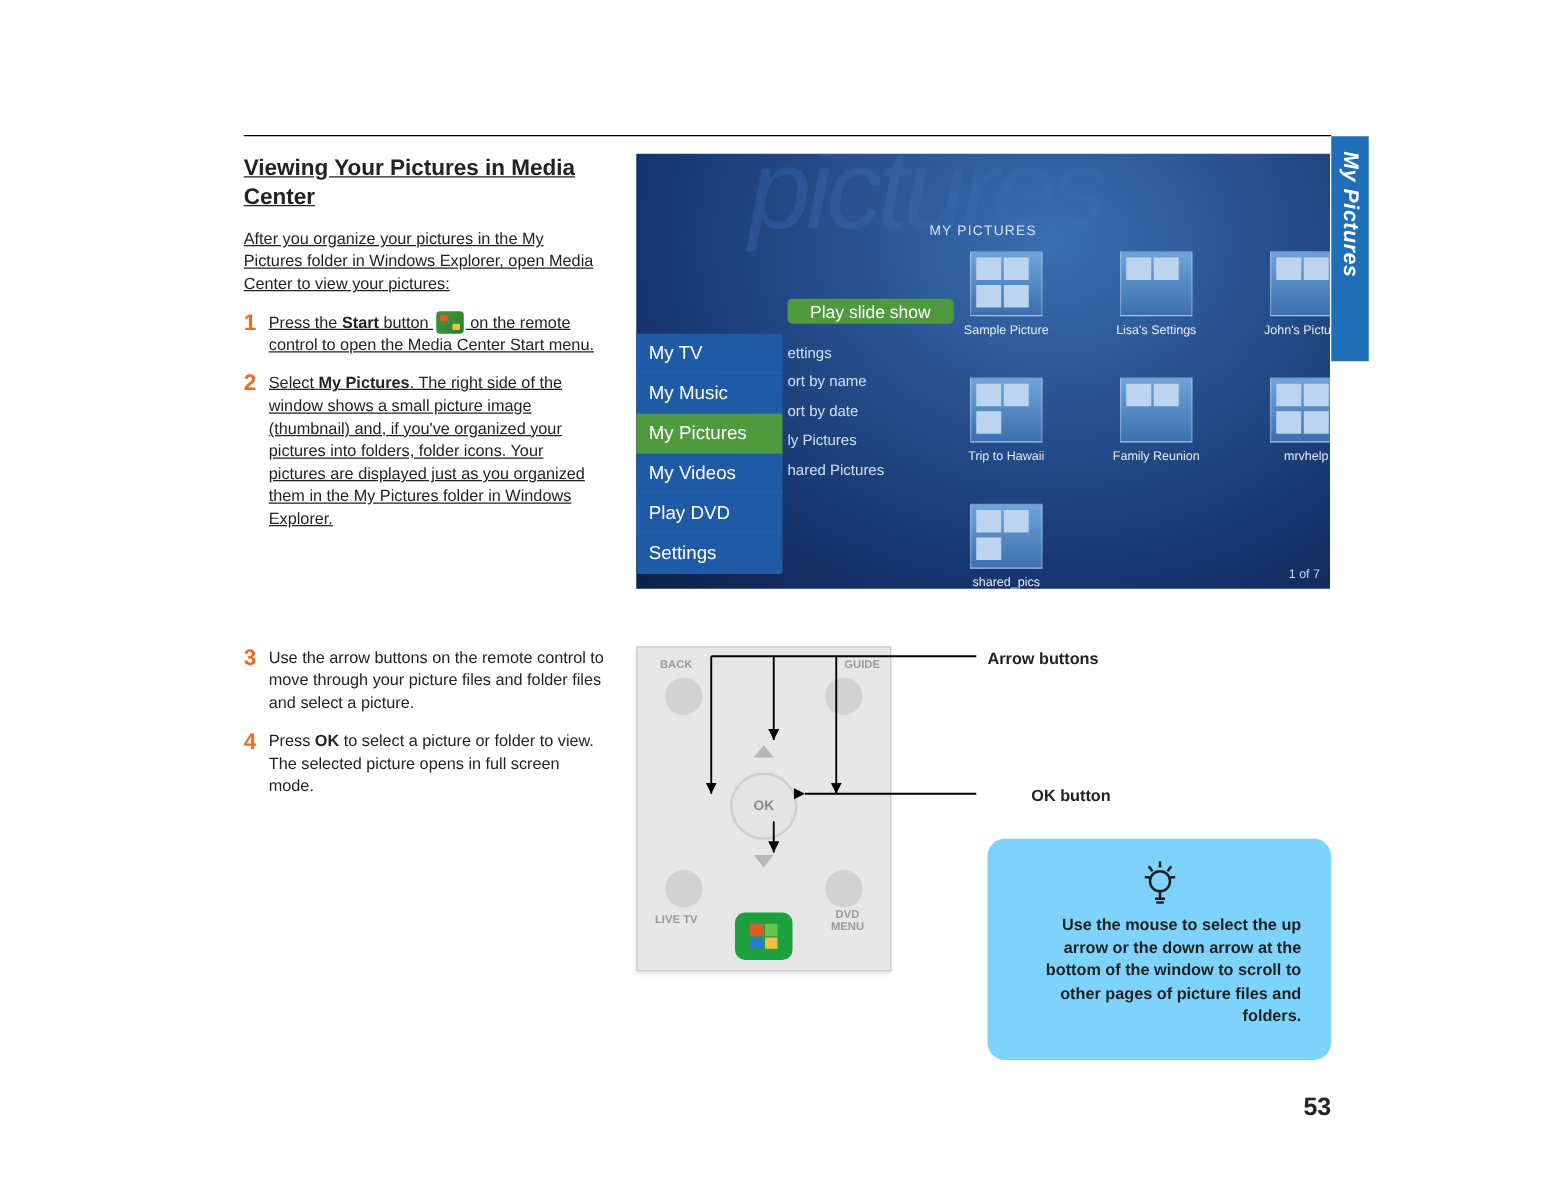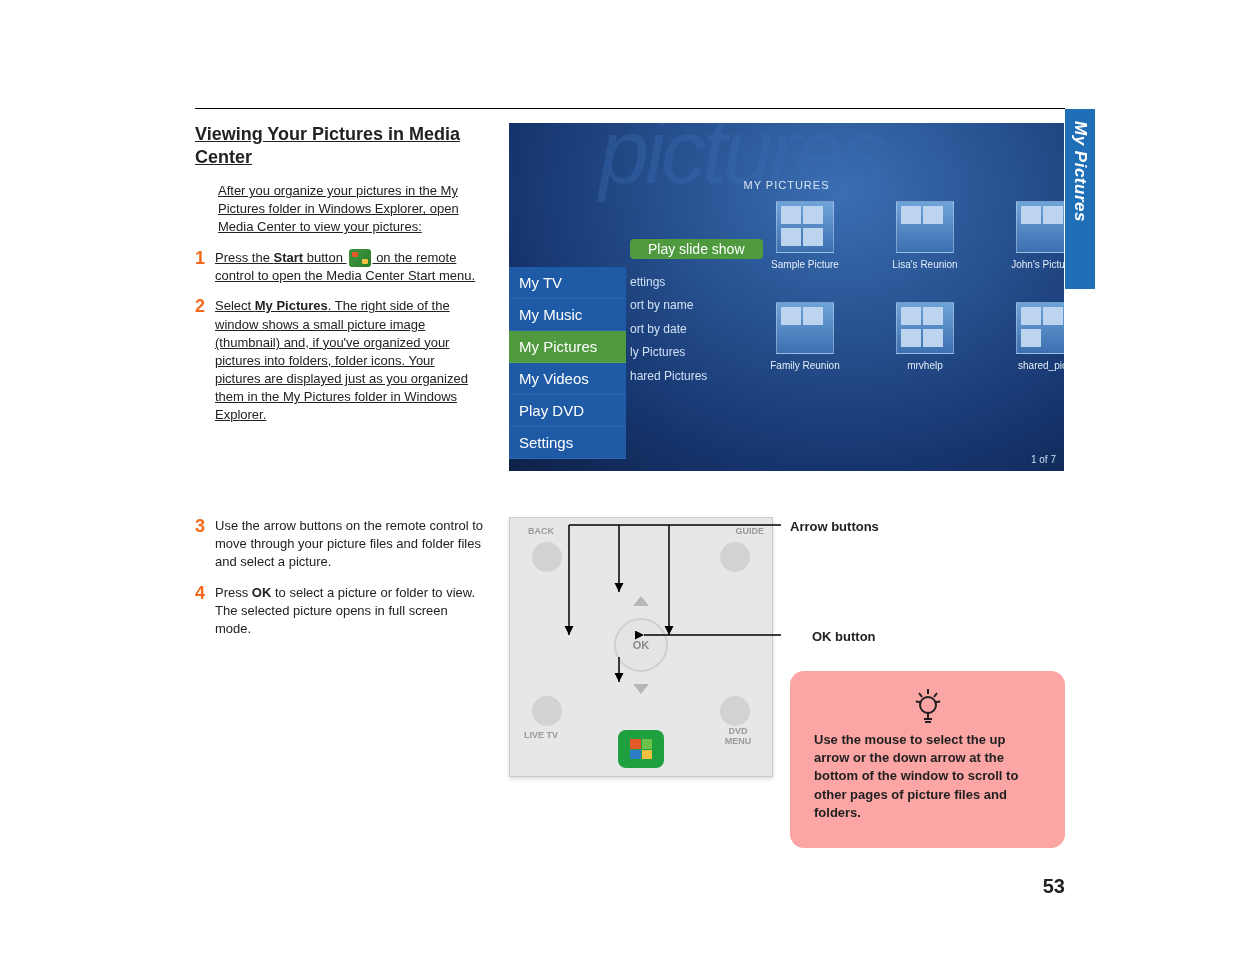--- a/index.html
+++ b/index.html
@@ -47,21 +47,20 @@
   h2.section-title {
     font-size: 18px;
     font-weight: bold;
     line-height: 1.25;
     margin-bottom: 14px;
   }
   .intro {
     font-size: 13px;
     line-height: 1.4;
     margin-bottom: 12px;
-    margin-left: 23px;
   }
   ol.steps { list-style: none; }
   ol.steps li {
     font-size: 13px;
     line-height: 1.4;
     margin-bottom: 12px;
     padding-left: 20px;
     position: relative;
   }
   ol.steps li .num {
@@ -151,21 +150,21 @@
   .mc-counter { position:absolute; right:8px; bottom:6px; font-size:10px; color:#c7dbf1; }
 
   
   .left-col-2 {
     position:absolute; left:0; top:408px; width:290px;
   }
 
   
   .remote-wrap {
     position:absolute; left:314px; top:408px;
-    width:264px; height:260px;
+    width:204px; height:260px;
     background:#e7e7e7;
     border:1px solid #ccc;
     box-shadow: 0 2px 4px rgba(0,0,0,0.15);
   }
   .rlabel { position:absolute; font-size:9px; color:#9a9a9a; font-weight:bold; }
   .dpad {
     position:absolute; left:50%; top:72px; transform:translateX(-50%);
     width:140px; height:110px;
   }
   .dpad .ok {
@@ -196,30 +195,30 @@
   }
   .win-btn .flag { width:22px; height:20px; display:grid; grid-template-columns:1fr 1fr; grid-template-rows:1fr 1fr; gap:1px; }
   .win-btn .flag span:nth-child(1){background:#e25a2a;}
   .win-btn .flag span:nth-child(2){background:#6cc24a;}
   .win-btn .flag span:nth-child(3){background:#2e7cc7;}
   .win-btn .flag span:nth-child(4){background:#f0c040;}
 
   
   .callout-svg { position:absolute; left:314px; top:398px; width:460px; height:280px; pointer-events:none; }
   .callout-arrow { position:absolute; left:595px; top:410px; font-size:13px; font-weight:bold; }
-  .callout-ok   { position:absolute; left:617px; top:520px; font-size:13px; font-weight:bold; }
+  .callout-ok   { position:absolute; left:630px; top:520px; font-size:13px; font-weight:bold; }
 
   
   .tip {
     position:absolute; left:595px; top:562px;
     width:275px;
-    background:#fca5a5;
+    background:#7dd3fc;
     border-radius:14px;
     padding:60px 24px 26px 24px;
-    font-size:13px; line-height:1.4; font-weight:bold; color:#1f1f1f;
+    font-size:13px; line-height:1.4; font-weight:bold; color:#1f1f1f;text-align:right;
   }
   .tip .bulb {
     position:absolute; left:50%; top:14px; transform:translateX(-50%);
     width:32px; height:40px;
   }
   .page-num {
     position:absolute; right:0; top:766px;
     font-size:20px; font-weight:bold;
   }
 </style>
@@ -272,28 +271,36 @@
             <span></span>
             <span></span>
           </div>
           <div class="mc-cap">Sample Picture</div>
         </div>
       <div class="mc-item">
           <div class="mc-thumb">
             <span></span>
             <span></span>
           </div>
-          <div class="mc-cap">Lisa's Reunion</div>
+          <div class="mc-cap">Lisa's Settings</div>
         </div>
       <div class="mc-item">
           <div class="mc-thumb">
             <span></span>
             <span></span>
           </div>
           <div class="mc-cap">John's Pictures</div>
+        </div>
+      <div class="mc-item">
+          <div class="mc-thumb">
+            <span></span>
+            <span></span>
+            <span></span>
+          </div>
+          <div class="mc-cap">Trip to Hawaii</div>
         </div>
       <div class="mc-item">
           <div class="mc-thumb">
             <span></span>
             <span></span>
           </div>
           <div class="mc-cap">Family Reunion</div>
         </div>
       <div class="mc-item">
           <div class="mc-thumb">

